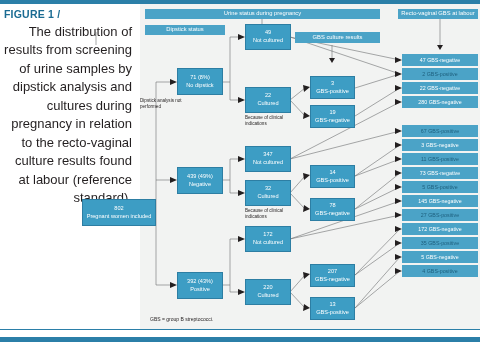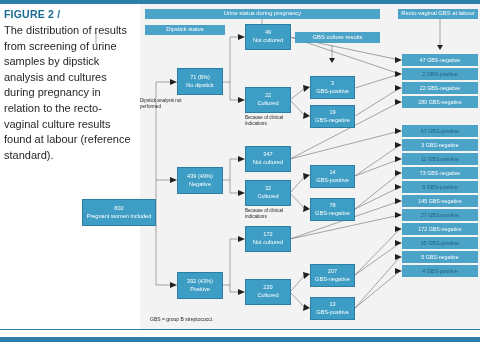--- a/index.html
+++ b/index.html
@@ -19,21 +19,21 @@
   .chartbg {
     position:absolute; left:140px; top:4px; width:340px; height:326px;
     background:#f2f3f2;
   }
 
   .caption { position:absolute; left:4px; top:8px; width:128px; }
   .cap-title {
     color:#1a6b92; font-weight:bold; font-size:10.5px; letter-spacing:.2px;
     margin-bottom:3px;
   }
-  .cap-body { color:#231f20; font-size:11px; line-height:1.42; }
+  .cap-body { color:#231f20; font-size:13px; line-height:1.42;text-align:right; }
 
   .box {
     position:absolute;
     background:#3d9dc4;
     color:#ffffff;
     display:flex; flex-direction:column;
     align-items:center; justify-content:center;
     text-align:center;
     font-size:5.6px;
     line-height:1.35;
@@ -69,21 +69,21 @@
 </style>
 </head>
 <body>
 
 <div id="root">
 
   <div class="topbar"></div>
   <div class="chartbg"></div>
 
   <div class="caption">
-    <div class="cap-title">FIGURE 2 /</div>
+    <div class="cap-title">FIGURE 1 /</div>
     <div class="cap-body">The distribution of results from screening of urine samples by dipstick analysis and cultures during pregnancy in relation to the recto-vaginal culture results found at labour (reference standard).</div>
   </div>
 
   <svg class="links">
 
     <line x1="156" y1="212" x2="156" y2="82"></line>
     <line x1="156" y1="82" x2="170" y2="82"></line>
     <line x1="156" y1="212" x2="156" y2="285"></line>
     <line x1="156" y1="285" x2="170" y2="285"></line>
     <line x1="156" y1="180" x2="170" y2="180"></line>

